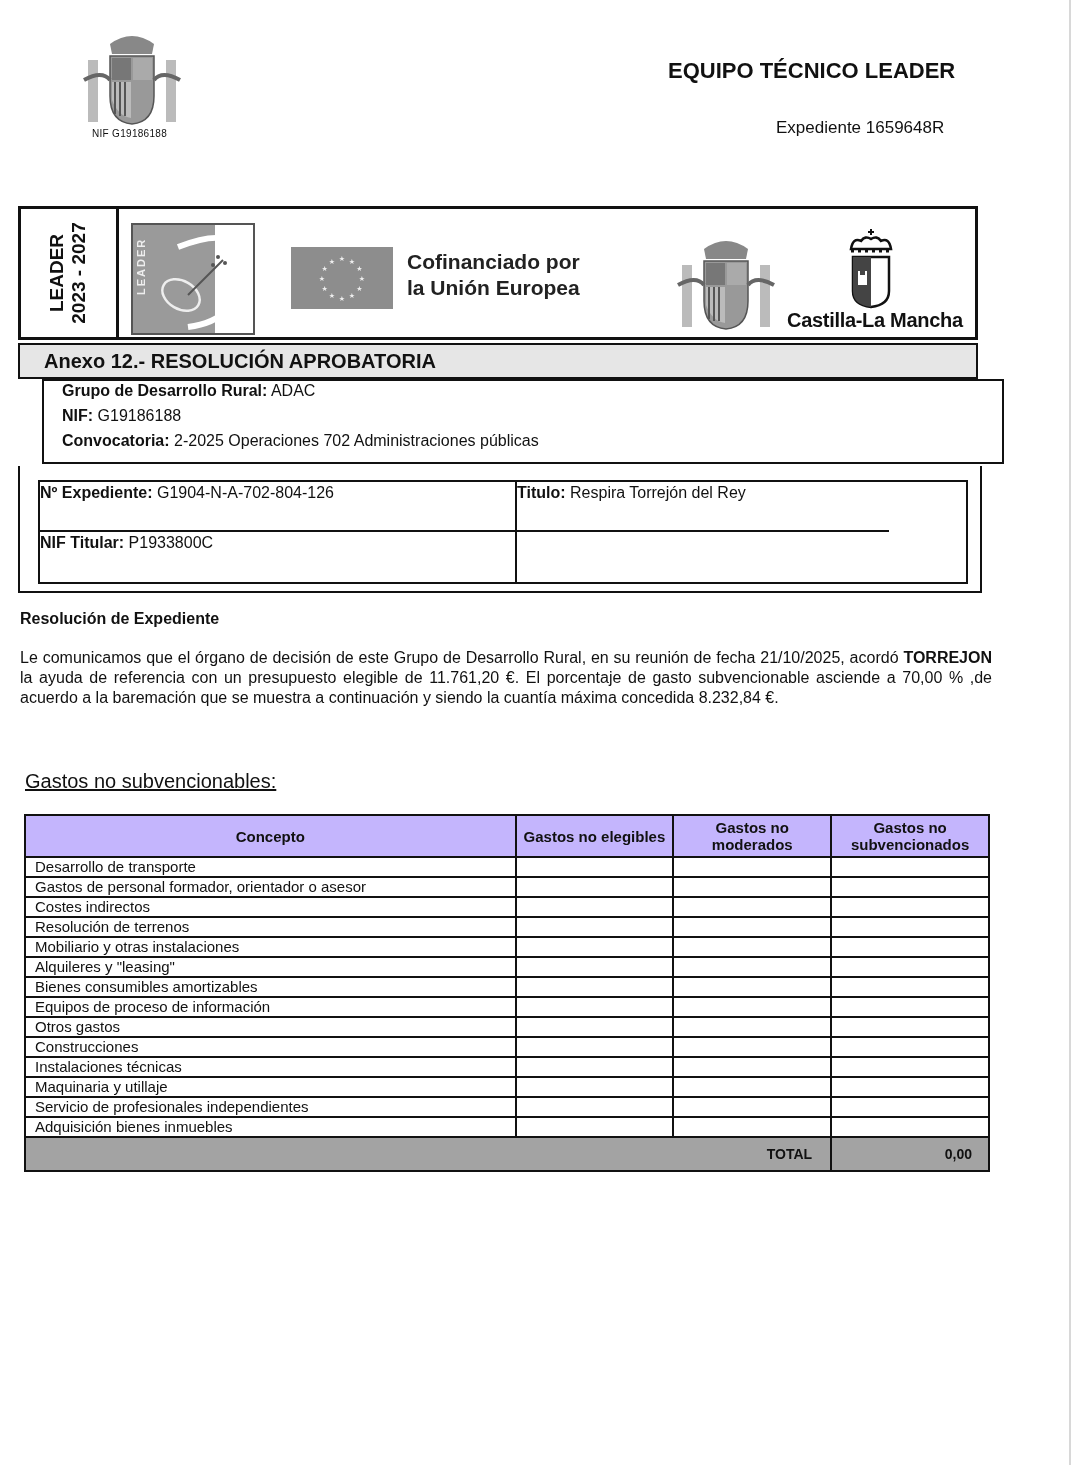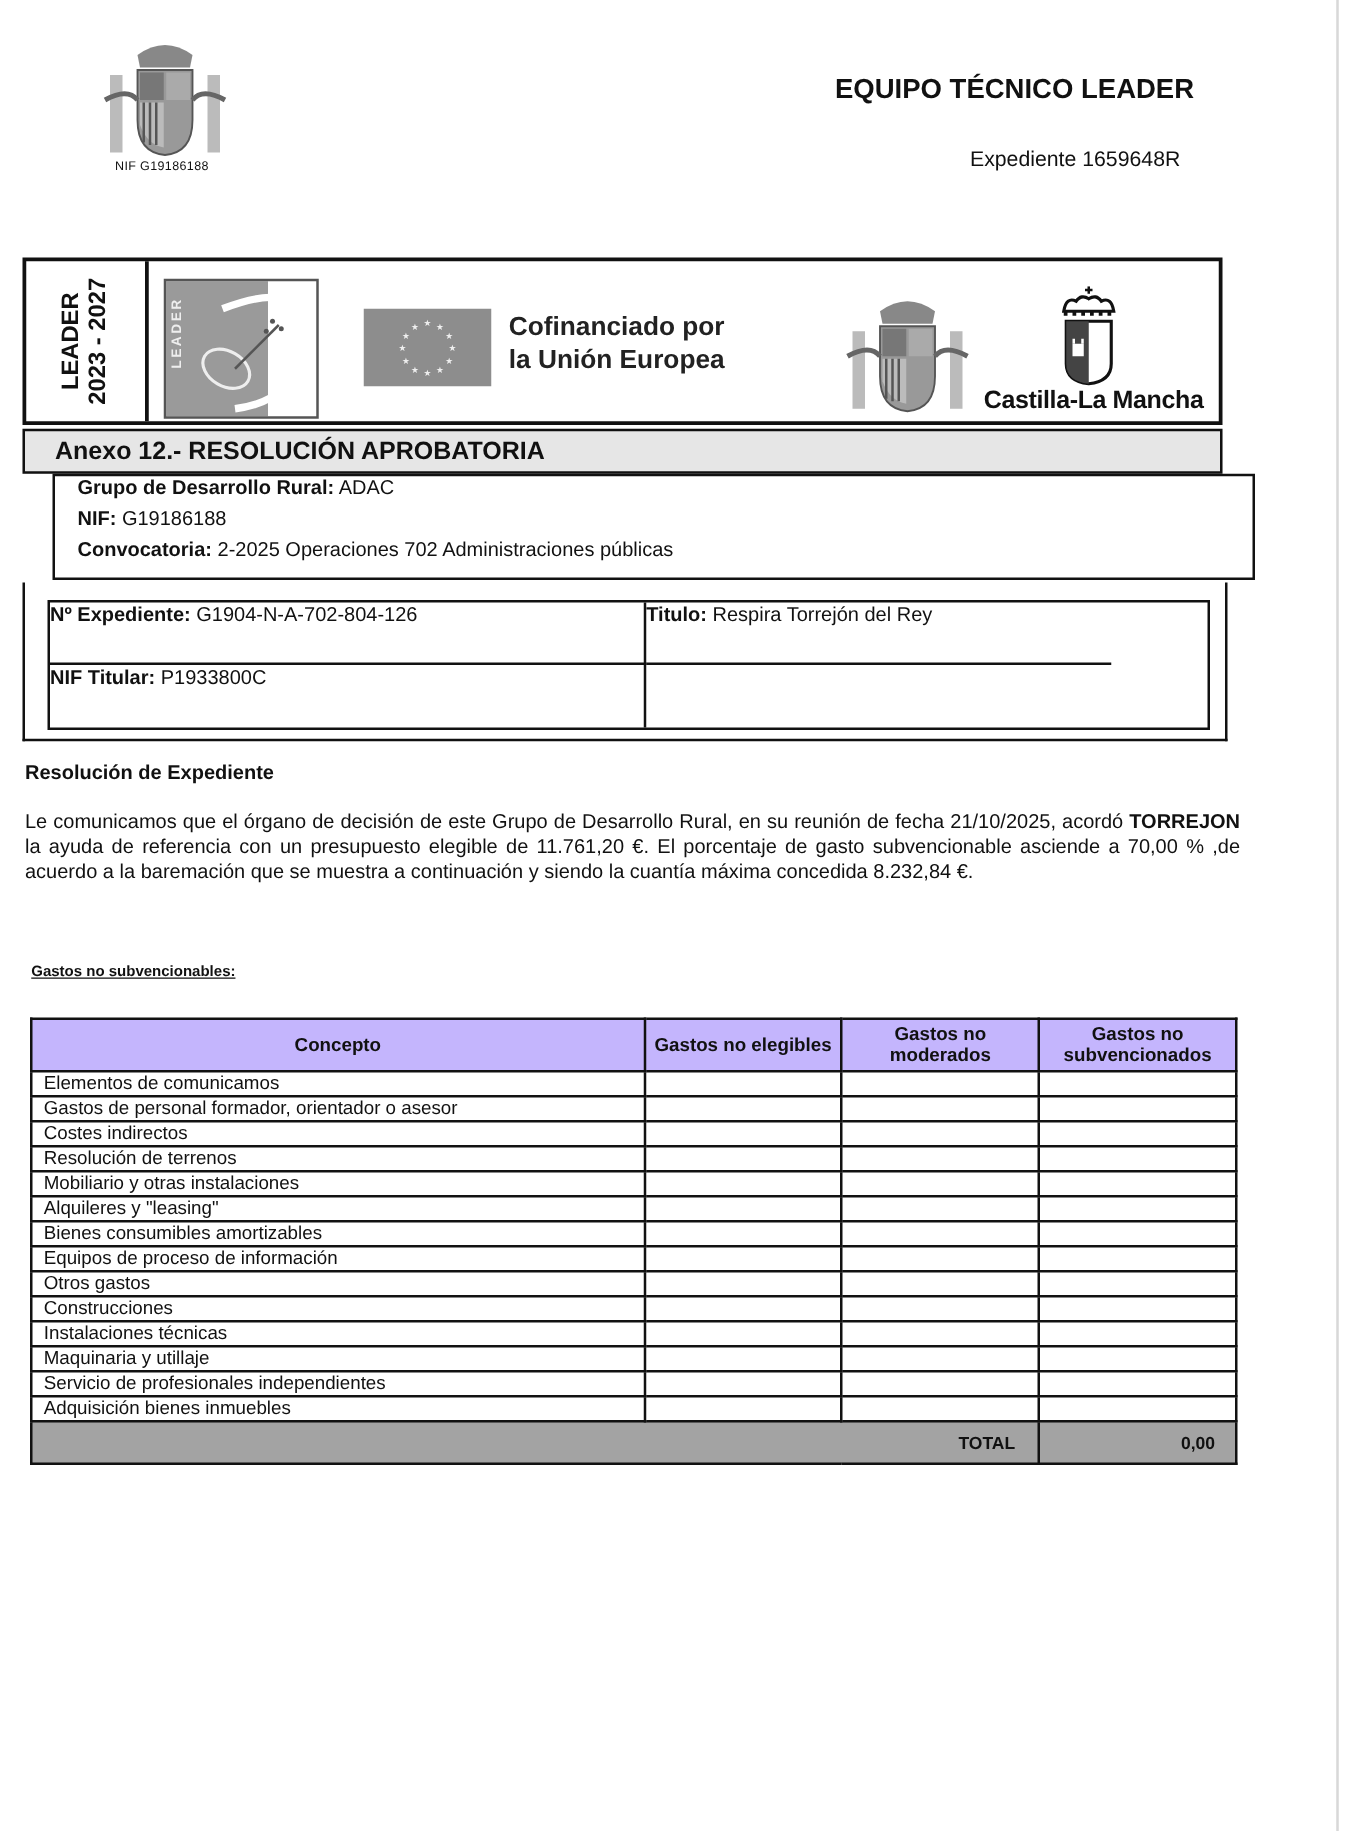--- a/index.html
+++ b/index.html
@@ -41,21 +41,21 @@
   .exp-cell.c1 { left: 0; width: 477px; border-right: 2px solid #111; }
   .exp-cell.c2 { left: 477px; width: 372px; }
   .exp-cell.r1 { top: 0; height: 50px; border-bottom: 2px solid #111; padding: 2px 0 0 0; }
   .exp-cell.r2 { top: 50px; height: 50px; padding: 2px 0 0 0; }
   .exp-cell .val2 { display: block; padding-left: 20px; margin-top: 2px; }
 
   .res-title { left: 20px; top: 610px; font-size: 16px; font-weight: bold; }
   .res-body { left: 20px; top: 648px; width: 972px; font-size: 16px; line-height: 20px; text-align: justify; }
   .res-body b { font-weight: bold; }
 
-  .gastos-title { left: 25px; top: 770px; font-size: 12px; font-weight: bold; text-decoration: underline; }
+  .gastos-title { left: 25px; top: 770px; font-size: 20px; font-weight: normal; text-decoration: underline; }
 
   
   .gtable { position: absolute; left: 24px; top: 814px; border-collapse: collapse; width: 966px; font-size: 15px; }
   .gtable td, .gtable th { border: 2px solid #111; padding: 0 0 0 9px; height: 18px; line-height: 18px; }
   .gtable th { background: #c4b5fd; font-weight: bold; font-size: 15px; text-align: center; padding: 0; height: 40px; line-height: 17px; }
   .gtable td.num { padding: 0; }
   .gtable tr.total td { background: #a3a3a3; height: 32px; font-weight: bold; font-size: 14px; }
   .gtable tr.total td.tlabel { text-align: right; padding-right: 18px; }
   .gtable tr.total td.tval { text-align: right; padding-right: 16px; }
   .col1 { width: 486px; } .col2 { width: 155px; } .col3 { width: 155px; } .col4 { width: 155px; }
@@ -184,21 +184,21 @@
   <thead>
     <tr>
       <th class="col1">Concepto</th>
       <th class="col2">Gastos no elegibles</th>
       <th class="col3">Gastos no moderados</th>
       <th class="col4">Gastos no subvencionados</th>
     </tr>
   </thead>
   <tbody id="gastos-body">
       <tr>
-        <td>Elementos de comunicamos</td>
+        <td>Desarrollo de transporte</td>
         <td class="num"></td>
         <td class="num"></td>
         <td class="num"></td>
       </tr>
       <tr>
         <td>Gastos de personal formador, orientador o asesor</td>
         <td class="num"></td>
         <td class="num"></td>
         <td class="num"></td>
       </tr>

